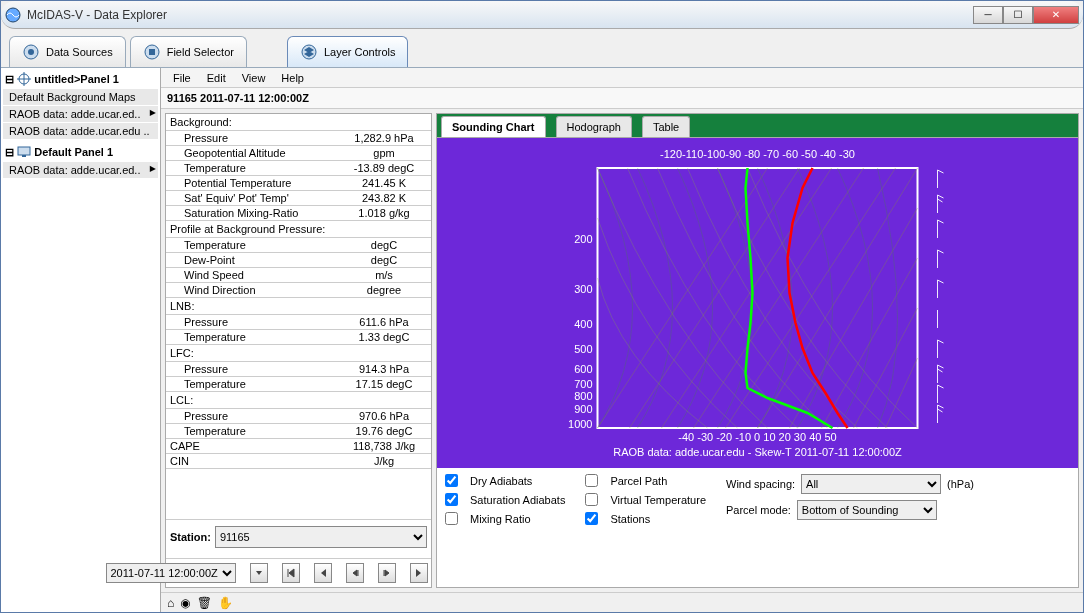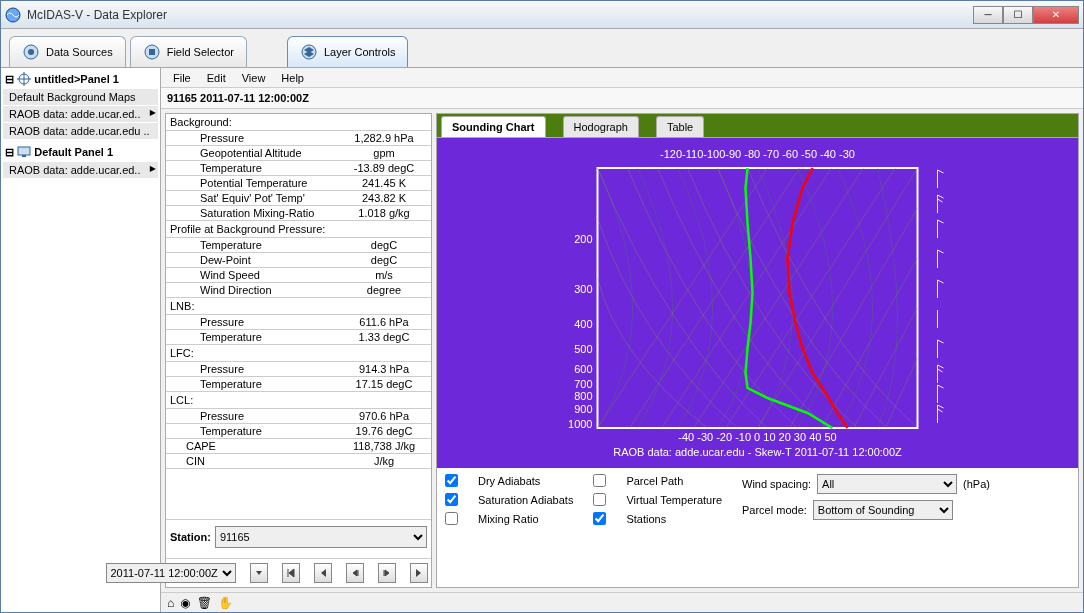--- a/index.html
+++ b/index.html
@@ -1,19 +1,19 @@
 <!DOCTYPE html>
 <html><head>
 <meta charset="utf-8">
 <style>
 * { box-sizing: border-box; margin: 0; padding: 0; font-family: Tahoma, sans-serif; font-size: 11px; }
 body { background: #e8eef7; width: 1084px; height: 613px; overflow: hidden; }
 
 .window { width: 1084px; height: 613px; border: 1px solid #5a7aa8; background: #f0f0f0; display: flex; flex-direction: column; }
-.titlebar { height: 28px; background: linear-gradient(#f8f8f8, #d8e4f0); display: flex; align-items: center; padding: 0 4px; border-bottom: 1px solid #aaa; }
+.titlebar { height: 28px; background: linear-gradient(#f8f8f8, #d8e4f0); display: flex; align-items: center; padding: 0 4px; border-bottom: 1px solid #aaa; border-radius: 14px; }
 .titlebar-icon { width: 16px; height: 16px; margin-right: 6px; }
 .titlebar-text { flex: 1; color: #333; font-size: 12px; }
 .win-buttons { display: flex; gap: 0; }
 .win-btn { width: 30px; height: 18px; border: 1px solid #888; background: linear-gradient(#f8f8f8,#d8d8d8); display: flex; align-items: center; justify-content: center; font-size: 10px; cursor: pointer; }
 .win-btn.close { background: linear-gradient(#f08080,#d04040); color: #fff; width: 46px; }
 
 .maintabs { height: 38px; display: flex; align-items: flex-end; padding: 6px 8px 0 8px; gap: 4px; background: #f0f0f0; }
 .maintab { display: flex; align-items: center; gap: 6px; padding: 6px 12px; border: 1px solid #9ab; border-bottom: none; border-radius: 6px 6px 0 0; background: linear-gradient(#fff,#e8e8e8); cursor: pointer; }
 .maintab.active { background: linear-gradient(#fff,#d8e8f8); border-color: #6a8ab8; margin-left: 36px; }
 .maintab-icon { width: 18px; height: 18px; }
@@ -30,44 +30,44 @@
 .menubar { height: 20px; display: flex; align-items: center; gap: 4px; padding: 0 6px; background: #f4f4f4; border-bottom: 1px solid #ccc; }
 .menubar span { padding: 2px 6px; cursor: pointer; }
 
 .header-label { padding: 4px 6px; font-weight: bold; background: #f8f8f8; border-bottom: 1px solid #ccc; }
 
 .content { flex: 1; display: flex; padding: 4px; gap: 4px; }
 
 .leftpanel { width: 267px; display: flex; flex-direction: column; border: 1px solid #aaa; background: #fff; }
 .datatable { flex: 1; overflow: auto; }
 .section-label { padding: 2px 4px; border-bottom: 1px solid #ccc; }
-.row { display: flex; border-bottom: 1px solid #ccc; padding-left: 16px; }
+.row { display: flex; border-bottom: 1px solid #ccc; }
 .row .label { flex: 1; padding: 1px 4px 1px 18px; }
 .row .val { width: 90px; text-align: center; padding: 1px 6px 1px 2px; }
 
 .stationrow { display: flex; align-items: center; gap: 4px; padding: 6px 4px; border-top: 1px solid #ccc; }
 .stationrow select { flex: 1; height: 22px; border: 1px solid #888; }
 
 .timerow { display: flex; align-items: center; justify-content: center; gap: 2px; padding: 4px; border-top: 1px solid #ccc; }
 .timectl { display: flex; align-items: center; gap: 14px; }
 .timectl select { height: 20px; border: 1px solid #888; }
 .timectl button { width: 18px; height: 20px; border: 1px solid #888; background: linear-gradient(#fff,#ddd); cursor: pointer; padding: 0; display: flex; align-items: center; justify-content: center; }
 .timectl svg { display: block; }
 
 .rightpanel { flex: 1; display: flex; flex-direction: column; border: 1px solid #aaa; background: #fff; }
-.subtabs { display: flex; border-bottom: 1px solid #aaa; background: #4d7c0f; padding: 2px 4px 0 4px; gap: 17px; }
+.subtabs { display: flex; border-bottom: 1px solid #aaa; background: #15803d; padding: 2px 4px 0 4px; gap: 10px; }
 .subtab { padding: 4px 10px; border: 1px solid #aaa; border-bottom: none; background: #e8e8e8; cursor: pointer; border-radius: 3px 3px 0 0; }
 .subtab.active { background: #fff; font-weight: bold; }
 
 .chartarea { height: 330px; background: #6d28d9; position: relative; color: #fff; font-family: monospace; }
 .chartarea svg { width: 100%; height: 100%; }
 
 .options { padding: 6px 8px; display: flex; gap: 20px; }
 .optcol { display: flex; flex-direction: column; gap: 6px; }
-.optrow { display: flex; align-items: center; gap: 20px; }
+.optrow { display: flex; align-items: center; gap: 12px; }
 .optrow input[type=checkbox] { width: 13px; height: 13px; }
 .parcelcol { flex: 1; display: flex; flex-direction: column; gap: 6px; align-items: flex-start; }
 .parcelrow { display: flex; align-items: center; gap: 6px; }
 .parcelrow select { width: 140px; height: 20px; border: 1px solid #888; }
 
 .statusbar { height: 20px; display: flex; align-items: center; padding: 0 6px; gap: 6px; border-top: 1px solid #ccc; background: #f0f0f0; }
 .statusbar span { cursor: pointer; font-size: 12px; }
 </style>
 </head>
 <body>

